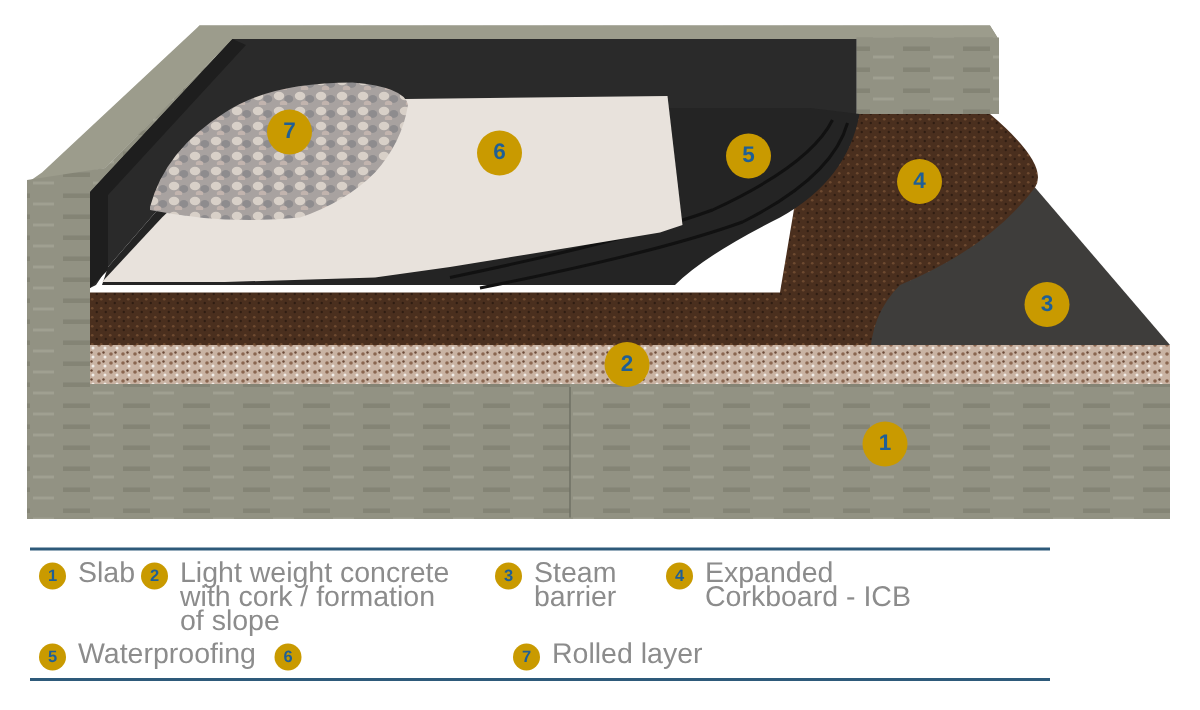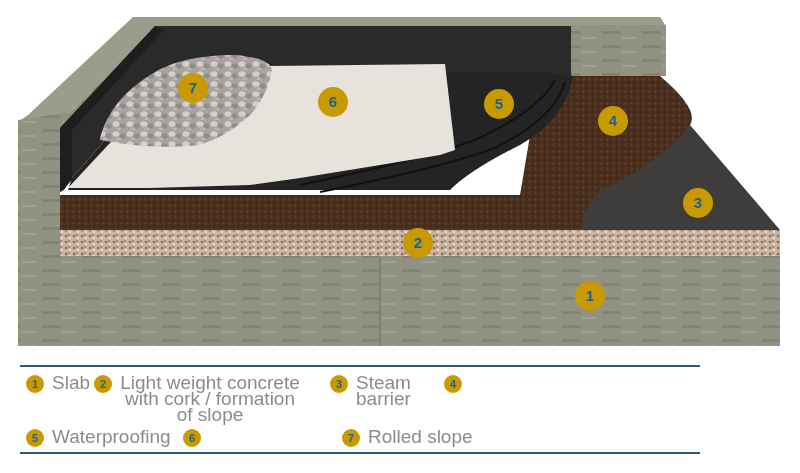--- a/index.html
+++ b/index.html
@@ -81,35 +81,36 @@
 
 <div class="divider" style="top:365px;"></div>
 
 <div>
   <div class="legend-item" style="left:26px;top:375px;">
     <span class="legend-badge">1</span>
     <span class="legend-text">Slab</span>
   </div>
   <div class="legend-item" style="left:94px;top:375px;">
     <span class="legend-badge">2</span>
-    <span class="legend-text" style="width:180px;text-align:center;">Light weight concrete with cork / formation of slope</span>
+    <span class="legend-text" style="width:180px;">Light weight concrete with cork / formation of slope</span>
   </div>
   <div class="legend-item" style="left:330px;top:375px;">
     <span class="legend-badge">3</span>
     <span class="legend-text" style="width:50px;text-align:center;">Steam barrier</span>
   </div>
   <div class="legend-item" style="left:444px;top:375px;">
     <span class="legend-badge">4</span>
+    <span class="legend-text" style="width:150px;">Expanded Corkboard - ICB</span>
   </div>
   <div class="legend-item" style="left:26px;top:429px;">
     <span class="legend-badge">5</span>
     <span class="legend-text">Waterproofing</span>
   </div>
   <div class="legend-item" style="left:183px;top:429px;">
     <span class="legend-badge">6</span>
   </div>
   <div class="legend-item" style="left:342px;top:429px;">
     <span class="legend-badge">7</span>
-    <span class="legend-text">Rolled slope</span>
+    <span class="legend-text">Rolled layer</span>
   </div>
 </div>
 
 <div class="divider" style="top:452px;"></div>
 
 </body></html>

